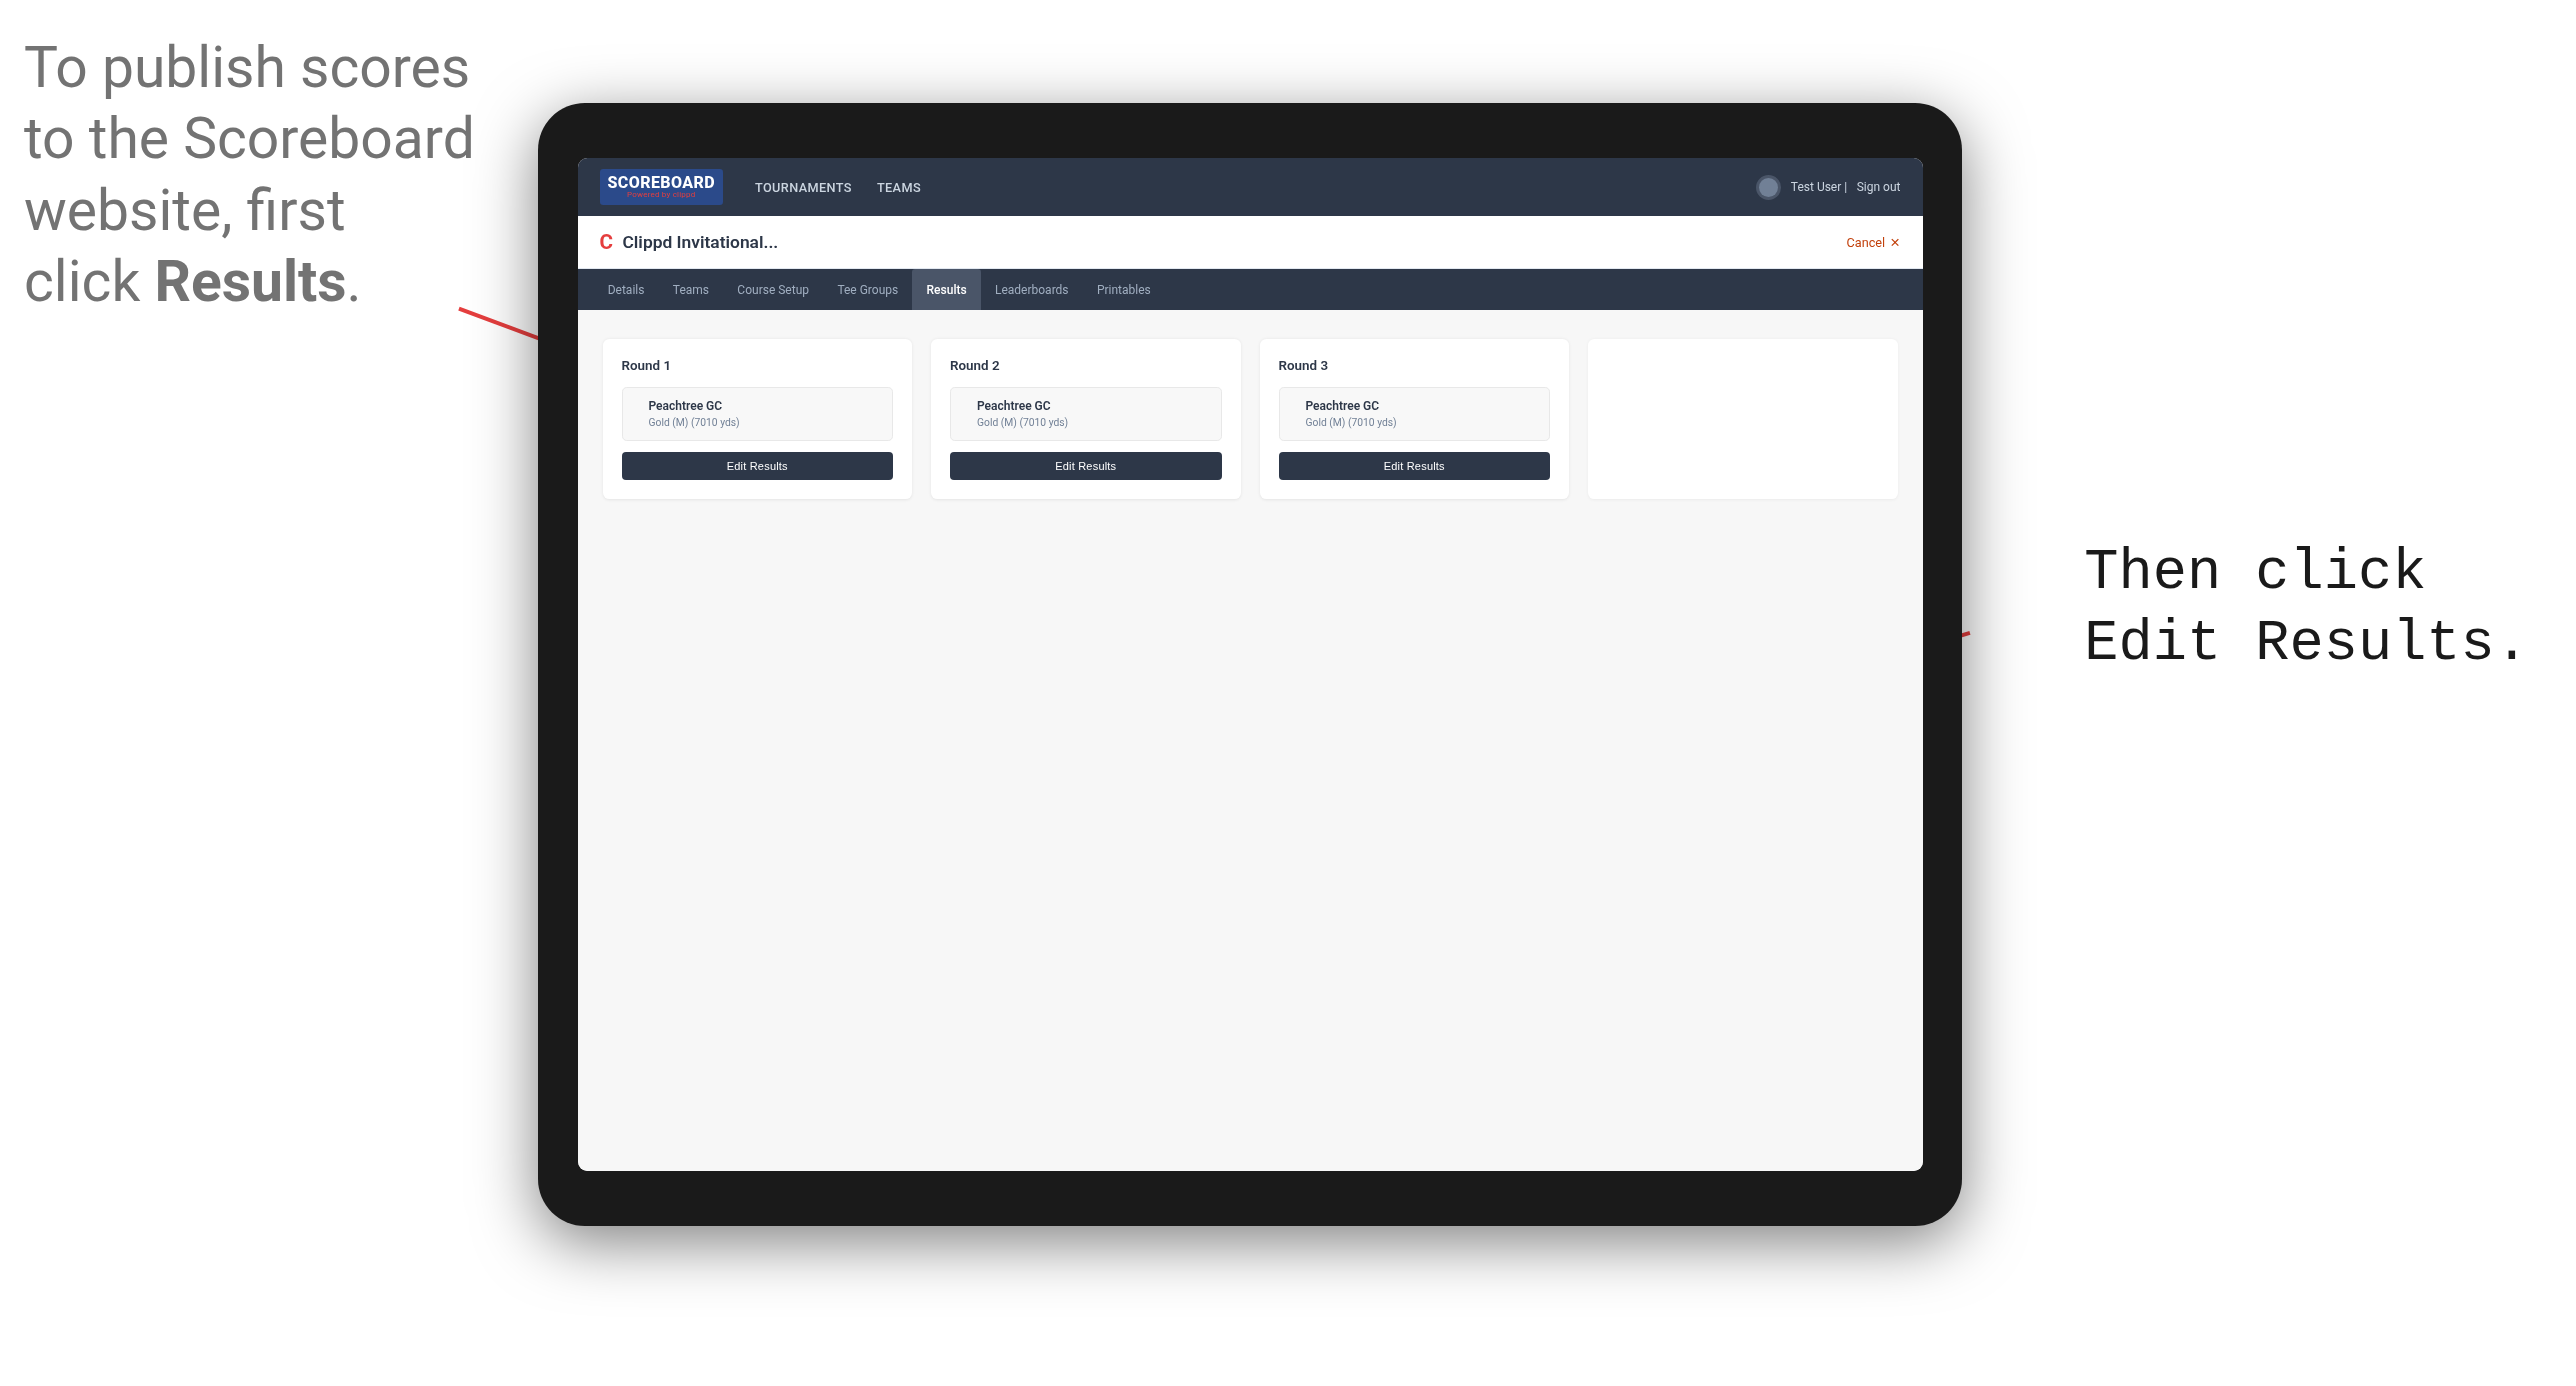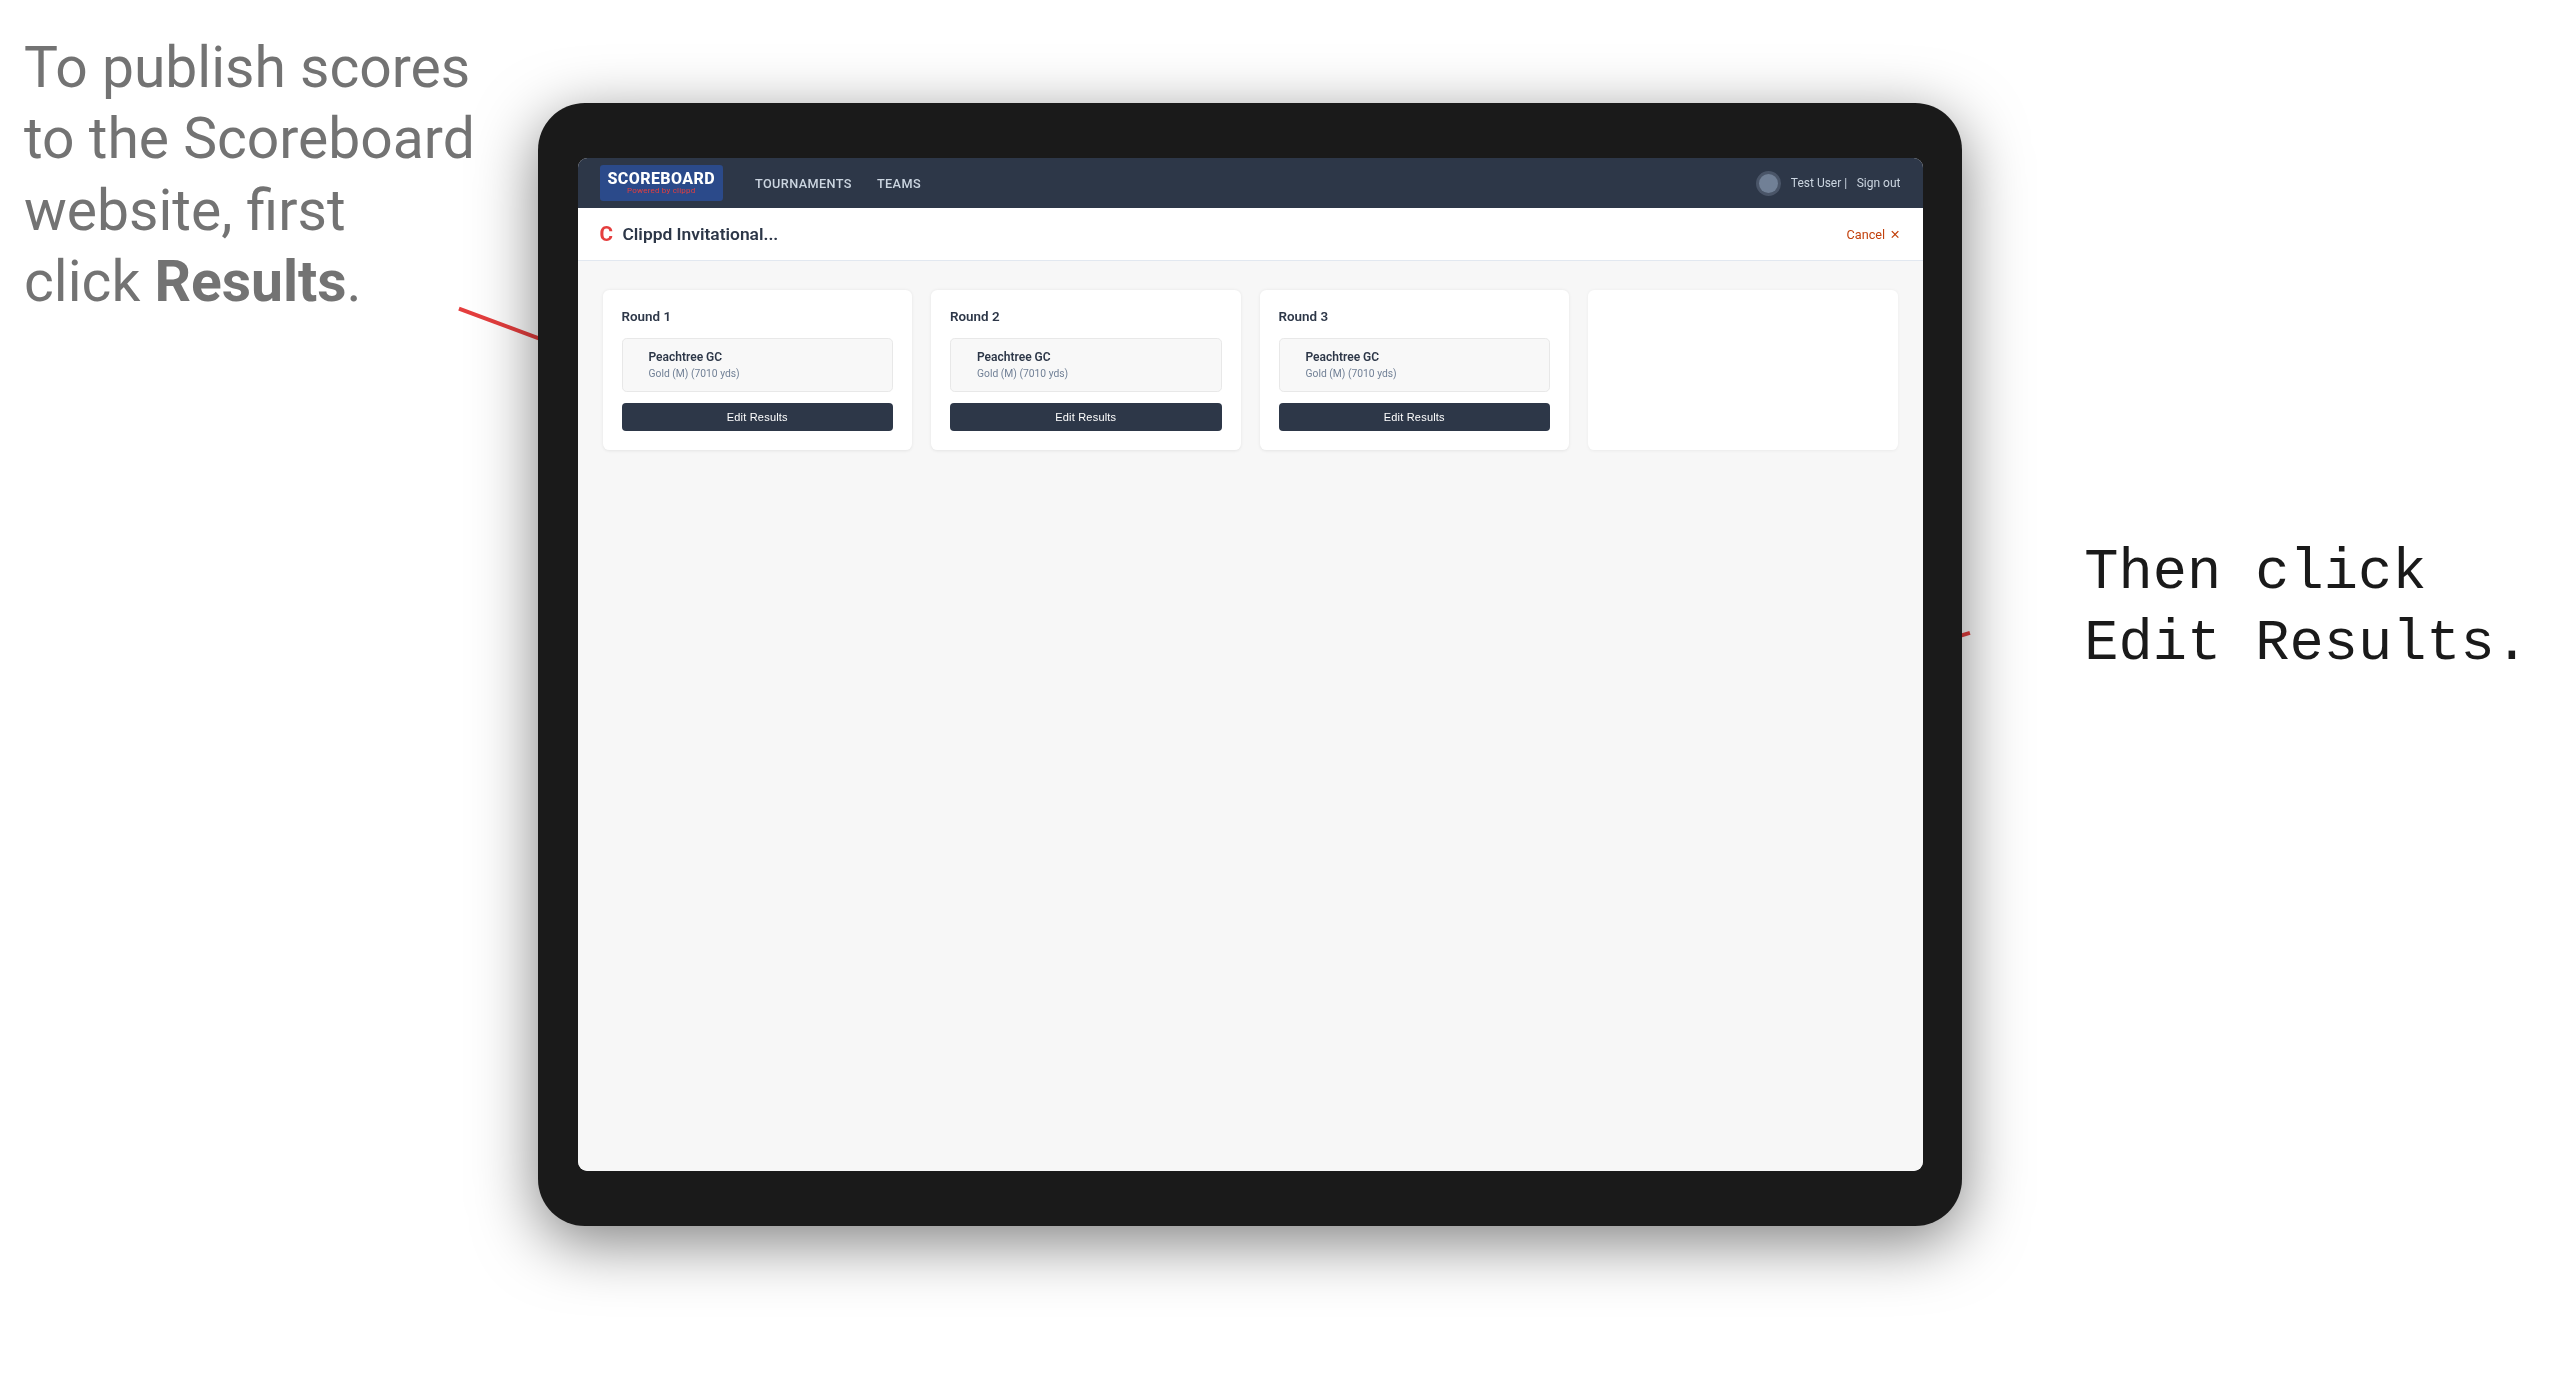--- a/index.html
+++ b/index.html
@@ -68,21 +68,21 @@
       background: #f0f0f0;
       border-radius: 9.5px;
       overflow: hidden;
       display: flex;
       flex-direction: column;
     }
 
     
     .top-nav {
       background: #2d3748;
-      height: 50px;
+      height: 58px;
       display: flex;
       align-items: center;
       padding: 0 22px;
       flex-shrink: 0;
     }
 
     .logo-area {
       display: flex;
       align-items: center;
       margin-right: 32px;
@@ -354,20 +354,29 @@
       <div class="tournament-title-area">
         <span class="c-logo">C</span>
         <span class="tournament-name">Clippd Invitational...</span>
       </div>
       <div class="cancel-btn">
         <span>Cancel</span>
         <span>✕</span>
       </div>
     </div>
 
+    <div class="tab-bar">
+      <div class="tab-item">Details</div>
+      <div class="tab-item">Teams</div>
+      <div class="tab-item">Course Setup</div>
+      <div class="tab-item">Tee Groups</div>
+      <div class="tab-item active">Results</div>
+      <div class="tab-item">Leaderboards</div>
+      <div class="tab-item">Printables</div>
+    </div>
 
     <div class="main-content">
       <div class="rounds-grid">
 
         <div class="round-card">
           <div class="round-title">Round 1</div>
           <div class="course-card">
             <div class="course-name">Peachtree GC</div>
             <div class="course-detail">Gold (M) (7010 yds)</div>
           </div>

